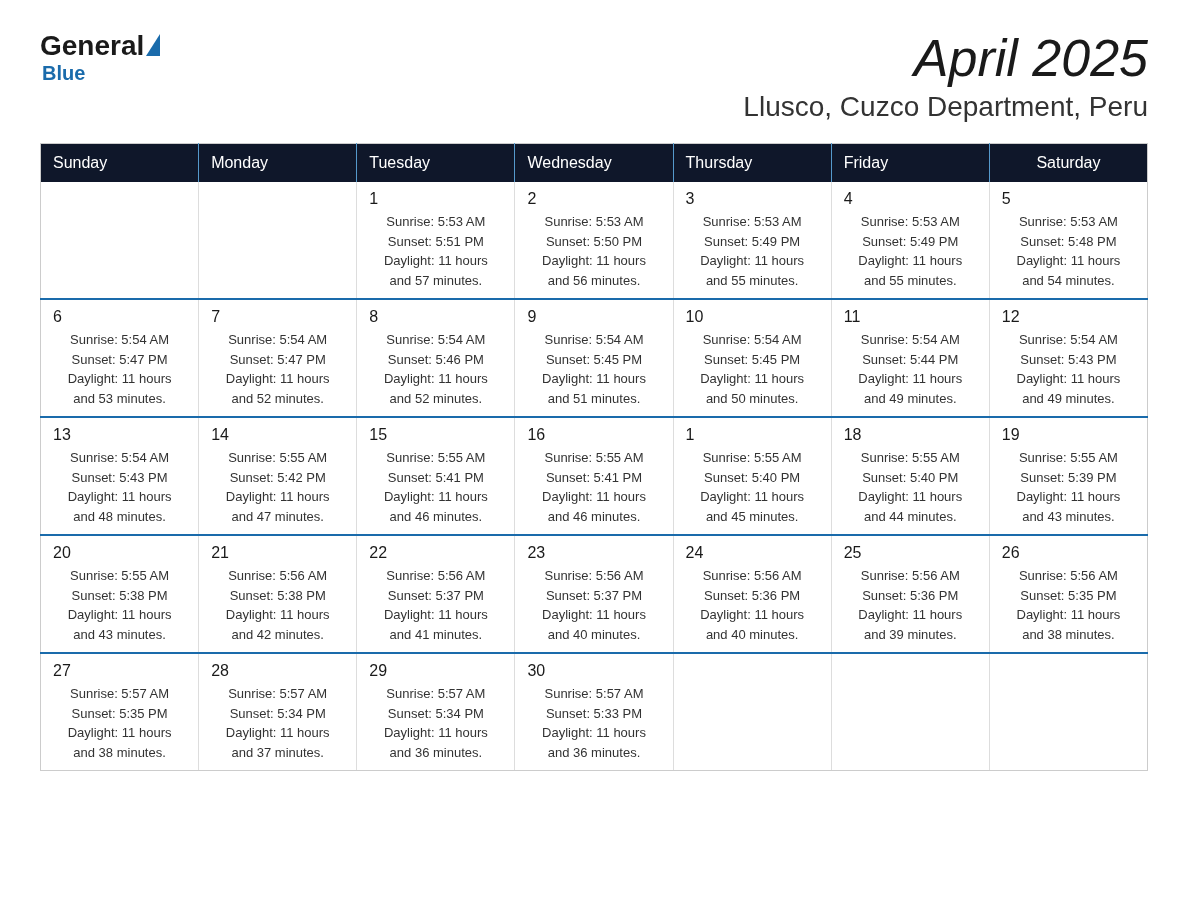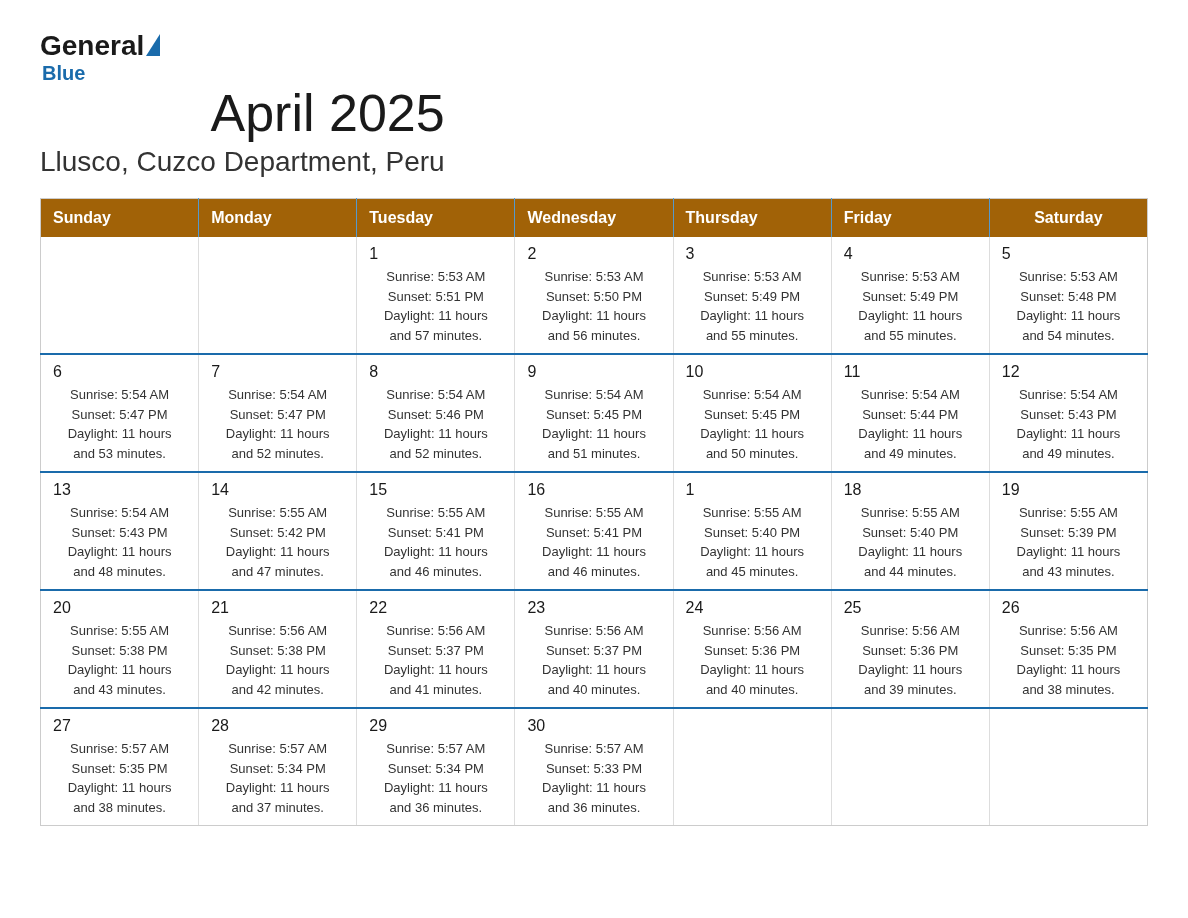--- a/index.html
+++ b/index.html
@@ -9,21 +9,20 @@
       color: #333;
       padding: 30px 40px;
       width: 1188px;
       min-height: 918px;
     }
     .header-area {
       display: flex;
       justify-content: space-between;
       align-items: flex-start;
       margin-bottom: 20px;
-      flex-direction: column;
     }
     .logo {
       display: flex;
       flex-direction: column;
       align-items: flex-start;
     }
     .logo-text {
       display: flex;
       align-items: center;
     }
@@ -47,38 +46,39 @@
       margin-left: 2px;
     }
     .title-area {
       text-align: right;
     }
     .month-title {
       font-size: 52px;
       font-weight: normal;
       color: #1a1a1a;
       line-height: 1.1;
+      font-style: italic;
     }
     .location-title {
       font-size: 28px;
       color: #333;
       margin-top: 4px;
     }
     .calendar-table {
       width: 100%;
       border-collapse: collapse;
       border: 1px solid #ccc;
     }
     .calendar-table thead tr th {
-      background-color: #a16207;
+      background-color: #0f172a;
       color: #fff;
       padding: 10px 12px;
       text-align: left;
       font-size: 16px;
-      font-weight: bold;
+      font-weight: normal;
       border-right: 1px solid #5599cc;
     }
     .calendar-table thead tr th:last-child {
       border-right: none;
       text-align: center;
     }
     .calendar-table tbody tr td {
       vertical-align: top;
       padding: 8px 12px;
       border-right: 1px solid #ddd;

